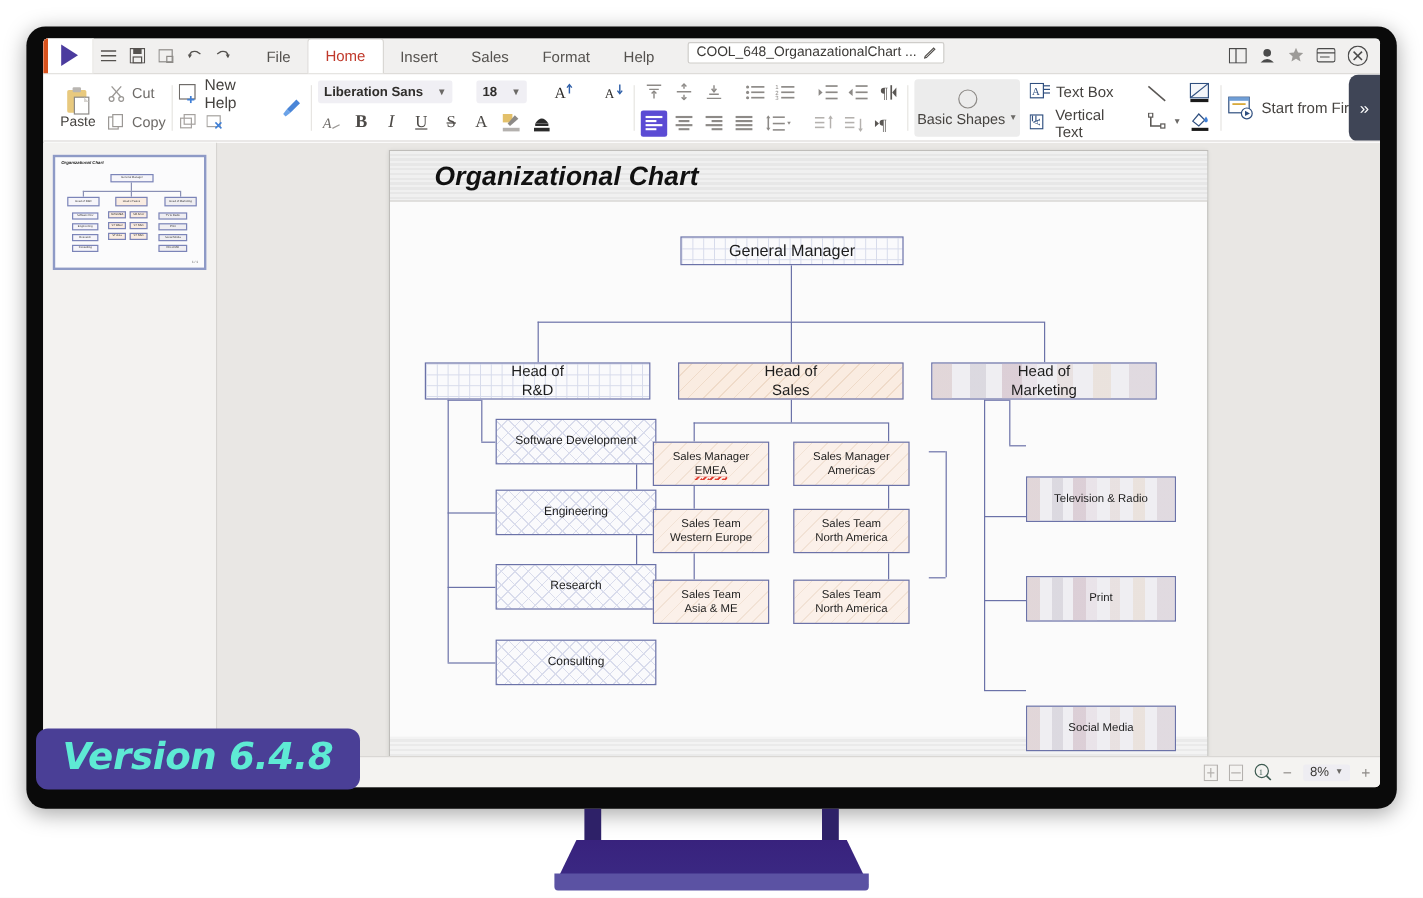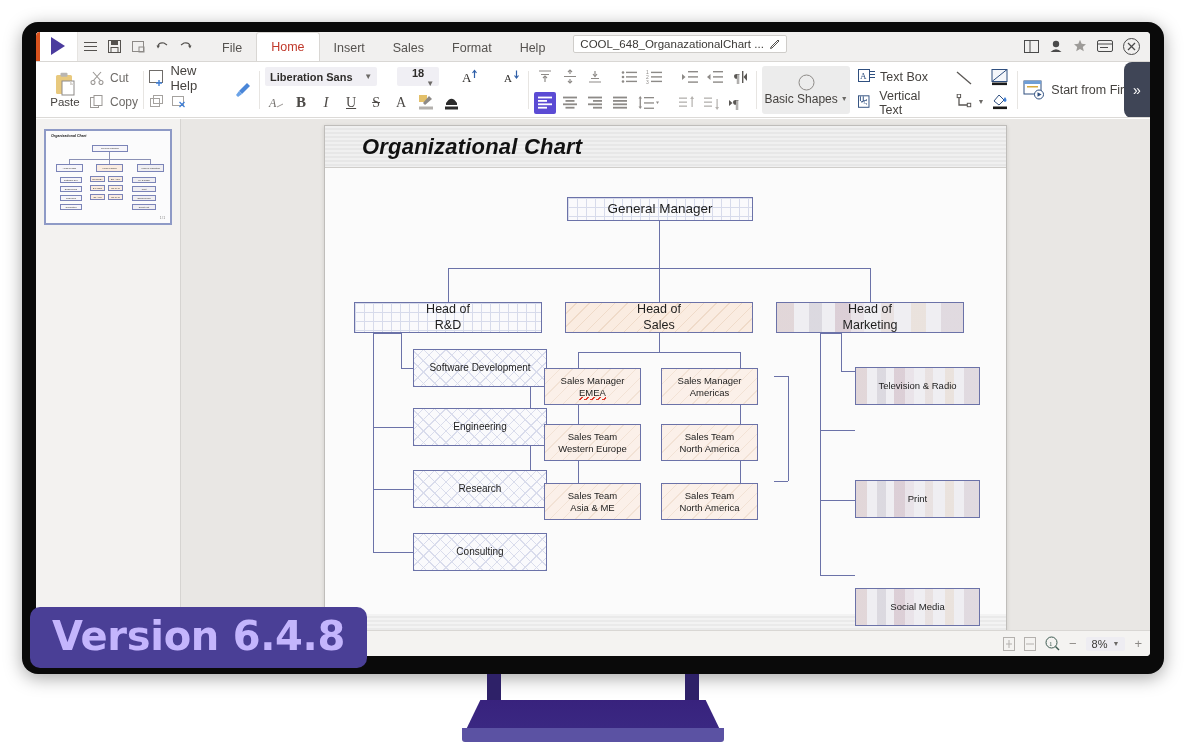--- a/index.html
+++ b/index.html
@@ -50,21 +50,21 @@
   .rsep { width:1px; height:38px; background:#e7e5e2; margin:0 5px; }
   .bigbtn { display:flex; flex-direction:column; align-items:center; justify-content:center;
     width:46px; height:52px; font-size:11.5px; color:#45423f; }
   .stackcol { display:flex; flex-direction:column; justify-content:center; height:52px; gap:2px; }
   .srow { display:flex; align-items:center; gap:4px; height:22px; font-size:12px; color:#6d6a67; }
   .icoBox { width:18px; height:18px; display:flex; align-items:center; justify-content:center; }
   .grid2 { display:grid; grid-template-rows:24px 24px; align-items:center; }
   .fontsel { width:112px; height:19px; background:#f0eff4; border-radius:2px; display:flex;
     align-items:center; padding:0 5px; font-size:11px; color:#2f2d2b; font-weight:bold; }
   .sizesel { width:42px; height:19px; background:#f0eff4; border-radius:2px; display:flex;
-    align-items:center; padding:0 5px; font-size:11px; color:#2f2d2b; font-weight:bold;flex-direction:column; }
+    align-items:center; padding:0 5px; font-size:11px; color:#2f2d2b; font-weight:bold; }
   .caret { margin-left:auto; font-size:8px; color:#6b6966; }
   .iconbtn { width:22px; height:22px; display:flex; align-items:center; justify-content:center;
     font-size:14px; color:#4d4a47; }
   .iconbtn.on { background:#5b4bd4; border-radius:2px; }
   .shapesbtn { background:#ececec; border-radius:3px; height:48px; width:92px; display:flex;
     flex-direction:column; align-items:center; justify-content:center; font-size:12px;
     color:#45423f; gap:1px; }
   .txtbtn { display:flex; align-items:center; gap:5px; font-size:12.5px; color:#45423f; height:24px; }
   #overflow { position:absolute; right:0; top:0; width:26px; height:56px; background:#3f4556;
     border-radius:8px 0 0 8px; color:#ffffff; display:flex; align-items:center;
@@ -133,23 +133,23 @@
   #statusbar { position:absolute; left:0; right:0; bottom:0; height:26px; background:#f4f3f1;
     border-top:1px solid #d9d7d4; display:flex; align-items:center; padding:0 8px;
     font-size:11px; color:#6d6a67; gap:10px; }
   .sb-right { margin-left:auto; display:flex; align-items:center; gap:9px; }
   .zoomval { background:#eeedf2; border-radius:2px; padding:1px 6px; font-size:11px;
     color:#3b3936; display:flex; align-items:center; gap:5px; }
   .langpill { background:#edecea; border-radius:2px; padding:1px 5px; display:flex; gap:4px;
     align-items:center; }
 
   
-  #version-badge { position:absolute; left:30px; top:607px; background:#4a3f96; color:#c4b5fd;
-    font-size:40px; font-weight:bold; padding:6px 22px 9px 22px; border-radius:10px;
-    letter-spacing:-.3px; z-index:40; font-family:"DejaVu Sans", sans-serif; }
+  #version-badge { position:absolute; left:30px; top:607px; background:#4a3f96; color:#5eead4;
+    font-size:31px; font-weight:bold; padding:6px 22px 9px 22px; border-radius:10px;
+    letter-spacing:-.3px; z-index:40; font-family:"DejaVu Sans", sans-serif;font-style:italic; }
 </style>
 </head>
 <body>
 
 <div id="monitor">
   <div id="screen">
 
     <div id="titlebar">
       <div id="logo-wrap">
         <div class="logo-arrow"></div>
@@ -755,21 +755,21 @@
           <div class="node fill-peach-l" style="left:336px;top:298px;width:97px;height:37px;font-size:9.5px;">
             <span>Sales Team<br>North America</span>
           </div>
           <div class="node fill-peach-l" style="left:219px;top:357px;width:97px;height:37px;font-size:9.5px;">
             <span>Sales Team<br>Asia &amp; ME</span>
           </div>
           <div class="node fill-peach-l" style="left:336px;top:357px;width:97px;height:37px;font-size:9.5px;">
             <span>Sales Team<br>North America</span>
           </div>
 
-          <div class="node fill-mosaic" style="left:530px;top:210px;width:125px;height:38px;font-size:9.5px;">
+          <div class="node fill-mosaic" style="left:530px;top:240px;width:125px;height:38px;font-size:9.5px;">
             <span>Television &amp; Radio</span>
           </div>
           <div class="node fill-mosaic" style="left:530px;top:285px;width:125px;height:38px;font-size:9.5px;">
             <span>Print</span>
           </div>
           <div class="node fill-mosaic" style="left:530px;top:355px;width:125px;height:38px;font-size:9.5px;">
             <span>Social Media</span>
           </div>
 
         </div>

